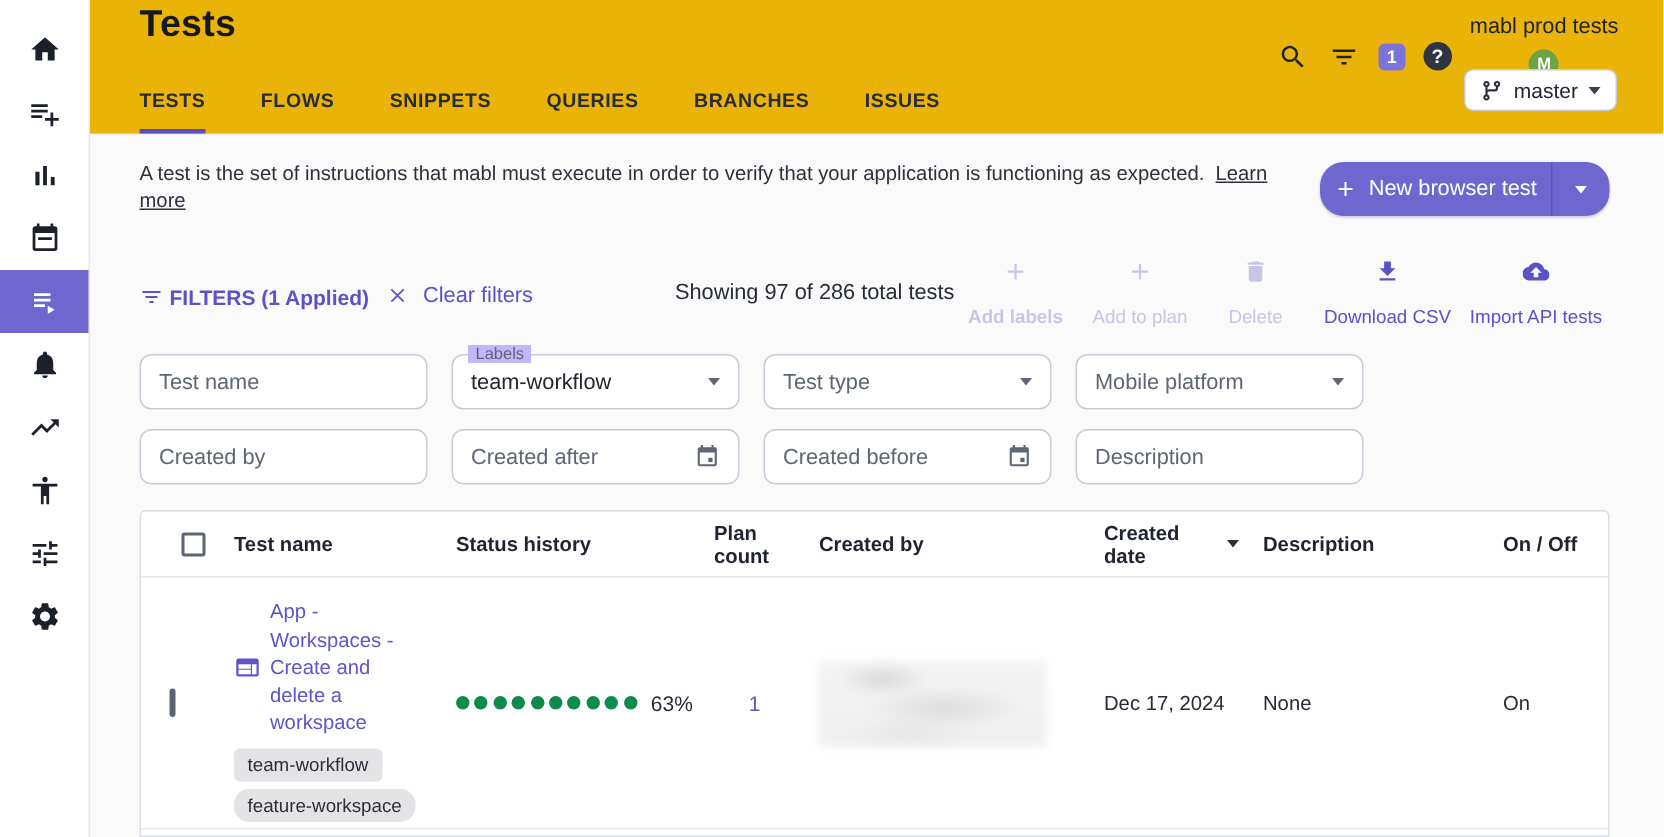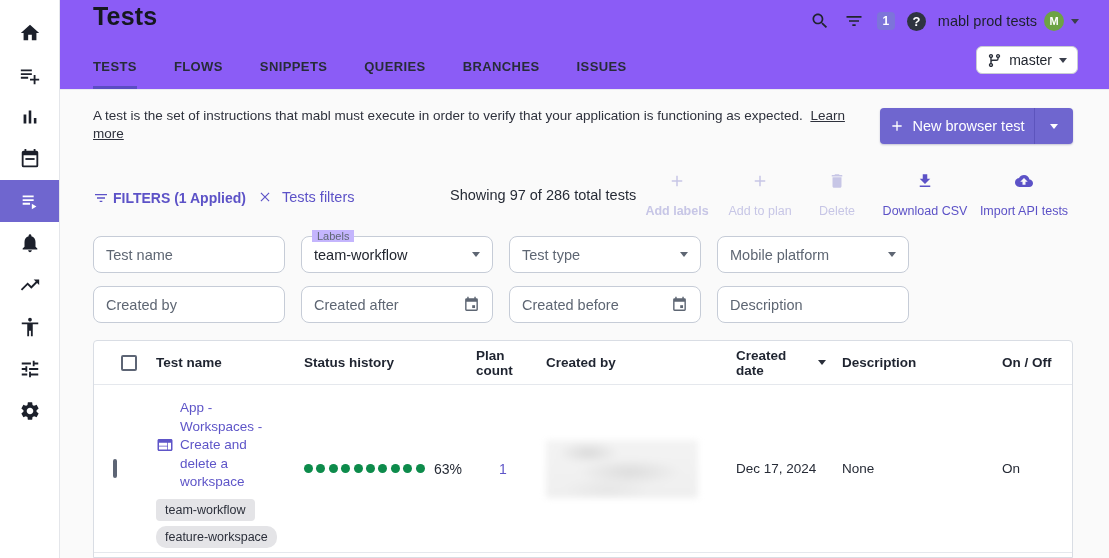--- a/index.html
+++ b/index.html
@@ -6,48 +6,48 @@
   html,body { font-family:"Liberation Sans", sans-serif; }
   .app { position:relative; width:1109px; height:558px; background:#fafafa; overflow:hidden; color:#22262f; }
 
   
   .sidebar { position:absolute; left:0; top:0; width:60px; height:558px; background:#fff; border-right:1px solid #e4e6ea; z-index:6; padding-top:12px; display:flex; flex-direction:column; align-items:stretch; }
   .side-item { height:42px; display:flex; align-items:center; justify-content:center; color:#1c202b; cursor:pointer; }
   .side-item svg { width:22px; height:22px; fill:currentColor; }
   .side-item.active { background:#6f66cf; color:#fff; }
 
   
-  .topbar { position:absolute; left:60px; top:0; right:0; height:90px; background:#8b5cf6; border-bottom:1px solid #e9ebef; z-index:5; }
+  .topbar { position:absolute; left:60px; top:0; right:0; height:90px; background:#eab308; border-bottom:1px solid #e9ebef; z-index:5; }
   .page-title { position:absolute; left:33px; top:2px; font-size:25px; font-weight:700; color:#15181f; letter-spacing:.2px; }
   .top-right { position:absolute; top:10px; right:30px; display:flex; align-items:center; gap:12px; }
   .icon-btn { width:22px; height:22px; display:flex; align-items:center; justify-content:center; color:#20242e; cursor:pointer; }
   .icon-btn svg { width:20px; height:20px; fill:currentColor; }
   .badge { min-width:18px; height:18px; background:#7d74da; color:#fff; border-radius:4px; font-size:12px; font-weight:700; display:flex; align-items:center; justify-content:center; padding:0 4px; cursor:pointer; }
   .help-circle { width:19px; height:19px; border-radius:50%; background:#2e3440; color:#fff; font-size:13px; font-weight:700; display:flex; align-items:center; justify-content:center; cursor:pointer; }
-  .workspace { display:flex; align-items:center; gap:7px; cursor:pointer; }
+  .workspace { display:flex; align-items:center; gap:7px; cursor:pointer;flex-direction:column; }
   .workspace-name { font-size:14.5px; color:#1d212c; }
   .avatar { width:20px; height:20px; border-radius:50%; background:#6da344; color:#fff; font-size:11px; font-weight:700; display:flex; align-items:center; justify-content:center; }
   .caret { width:0; height:0; border-left:5px solid transparent; border-right:5px solid transparent; border-top:6px solid #3a3f4c; }
   .caret.small { border-left-width:4px; border-right-width:4px; border-top-width:5px; }
   .caret.grey { border-top-color:#5e6673; }
   .caret.white { border-top-color:#fff; }
 
   .tabs { position:absolute; left:33px; bottom:0; display:flex; gap:37px; }
   .tab { font-size:13px; font-weight:600; letter-spacing:.4px; color:#272c38; padding-bottom:12px; cursor:pointer; border-bottom:3px solid transparent; }
   .tab.active { border-bottom-color:#5b4cc4; }
 
   .branch-chip { position:absolute; top:46px; right:31px; height:28px; border:1px solid #c9ccd4; border-radius:6px; background:#fff; display:flex; align-items:center; gap:7px; padding:0 10px; cursor:pointer; }
   .branch-chip svg { width:15px; height:15px; fill:#2a2f3a; }
   .branch-name { font-size:14px; color:#22262f; }
 
   
   .intro { position:absolute; left:93px; top:107px; width:772px; font-size:13.5px; line-height:18px; color:#2e313c; }
   .intro a { color:#2e313c; text-decoration:underline; cursor:pointer; }
 
-  .new-test-btn { position:absolute; left:880px; top:108px; width:193px; height:36px; background:#6f66cf; border-radius:4px; display:flex; align-items:stretch; color:#fff; cursor:pointer; box-shadow:0 1px 2px rgba(40,35,100,.25); }
+  .new-test-btn { position:absolute; left:880px; top:108px; width:193px; height:36px; background:#6f66cf; border-radius:16px; display:flex; align-items:stretch; color:#fff; cursor:pointer; box-shadow:0 1px 2px rgba(40,35,100,.25); }
   .new-test-main { flex:1; display:flex; align-items:center; justify-content:center; gap:7px; font-size:14.5px; border-right:1px solid #5d54bd; }
   .new-test-main svg { width:16px; height:16px; fill:#fff; }
   .new-test-caret { width:38px; display:flex; align-items:center; justify-content:center; }
 
   
   .filters-toggle { position:absolute; left:93px; top:190px; display:flex; align-items:center; gap:4px; color:#5c52c7; font-size:14px; font-weight:700; cursor:pointer; }
   .filters-toggle svg { width:16px; height:16px; fill:#5c52c7; }
   .clear-filters { position:absolute; left:258px; top:189px; display:flex; align-items:center; gap:10px; color:#5c52c7; font-size:14.5px; cursor:pointer; }
   .clear-filters svg { width:14px; height:14px; fill:none; stroke:#5c52c7; stroke-width:2; }
   .showing { position:absolute; left:450px; top:187px; font-size:14.5px; color:#262b36; }
@@ -222,21 +222,21 @@
   <div class="filters-toggle">
     <svg viewBox="0 0 24 24">
         <path d="M10 18h4v-2h-4v2zM3 6v2h18V6H3zm3 7h12v-2H6v2z"></path>
       </svg>
     <span>FILTERS  (1 Applied)</span>
   </div>
   <div class="clear-filters">
     <svg viewBox="0 0 24 24">
         <path d="M5 5 19 19 M19 5 5 19"></path>
       </svg>
-    <span>Tests filters</span>
+    <span>Clear filters</span>
   </div>
   <div class="showing">Showing 97 of 286 total tests</div>
 
   <div class="bulk-action disabled ba-1">
     <svg viewBox="0 0 24 24">
         <path d="M19 13h-6v6h-2v-6H5v-2h6V5h2v6h6v2z"></path>
       </svg>
     <span>Add labels</span>
   </div>
   <div class="bulk-action disabled ba-2">

